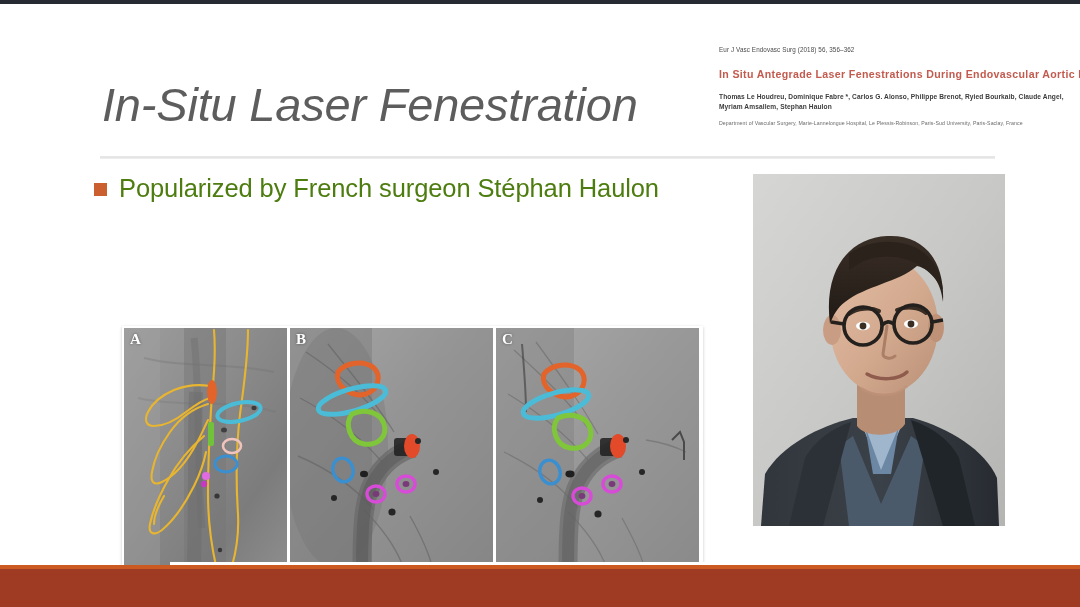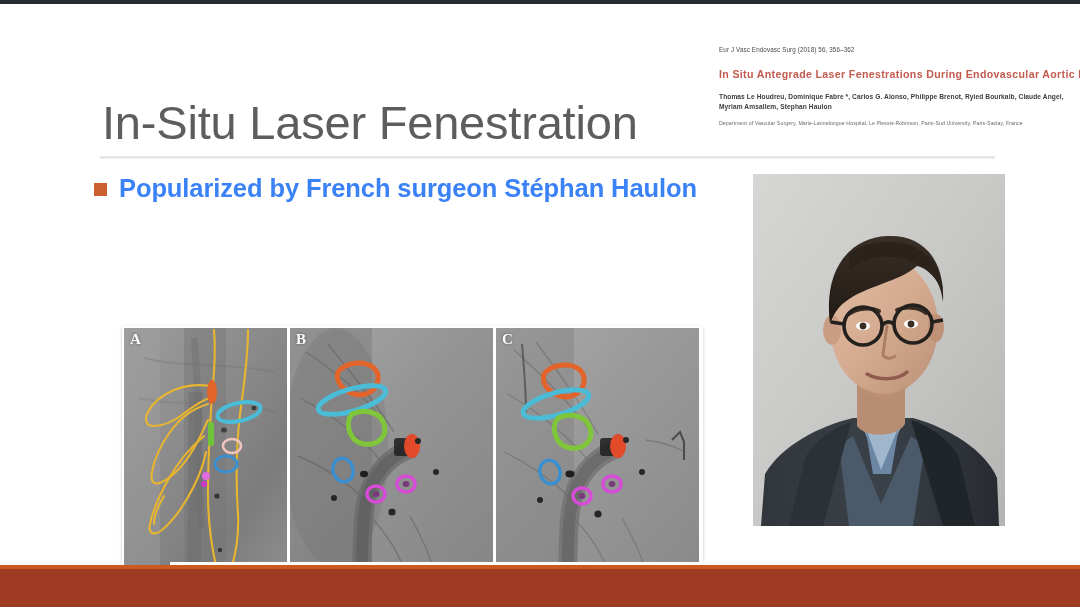--- a/index.html
+++ b/index.html
@@ -9,41 +9,41 @@
     font-family:"Liberation Sans",sans-serif;
     overflow:hidden;
     position:relative;
   }
   #slide{position:absolute;inset:0;background:#fff;overflow:hidden;}
 
   .topband{position:absolute;left:0;top:0;width:1080px;height:4px;background:#252a33;}
 
   
   .slide-title{
-    position:absolute;left:102px;top:98px;
+    position:absolute;left:102px;top:80px;
     font-size:47px;line-height:1.05;
     color:#5d5d5d;font-weight:400;
-    letter-spacing:-0.2px;white-space:nowrap;
+    letter-spacing:-0.2px;white-space:nowrap;font-style:italic;
   }
   .title-rule{
     position:absolute;left:100px;top:156px;width:895px;height:3px;
     background:linear-gradient(to bottom,#e9e9e9 0%,#e3e3e3 55%,#f4f4f4 100%);
   }
 
   
   .bullets{position:absolute;left:94px;top:172px;width:620px;}
   .bullet-row{display:flex;align-items:flex-start;}
   .bullet-row.b1{margin-bottom:22px;}
   .bullet-mark{
     width:13px;height:13px;flex:0 0 13px;
     background:#cb5f30;margin-top:11px;margin-right:12px;
   }
   .bullet-text{
-    font-size:25.5px;line-height:1.30;color:#3b82f6;
-    font-weight:700;letter-spacing:-0.1px;
+    font-size:25.5px;line-height:1.30;color:#4d7c0f;
+    font-weight:400;letter-spacing:-0.1px;
   }
   .bullet-row.b2 .bullet-text{padding-left:7px;text-indent:-7px;}
 
   
   .paper{position:absolute;left:719px;top:46px;width:356px;}
   .paper-journal{
     font-size:6.3px;color:#4a4a4a;letter-spacing:.1px;
     margin-bottom:15px;
   }
   .paper-title{

